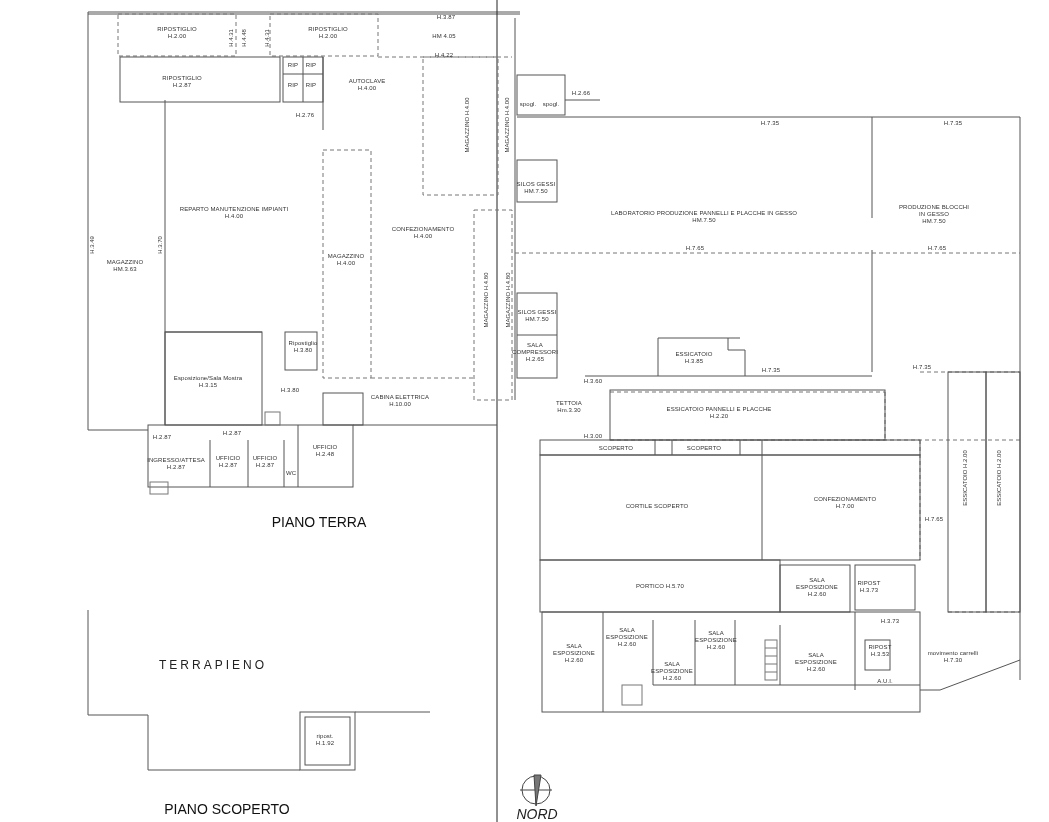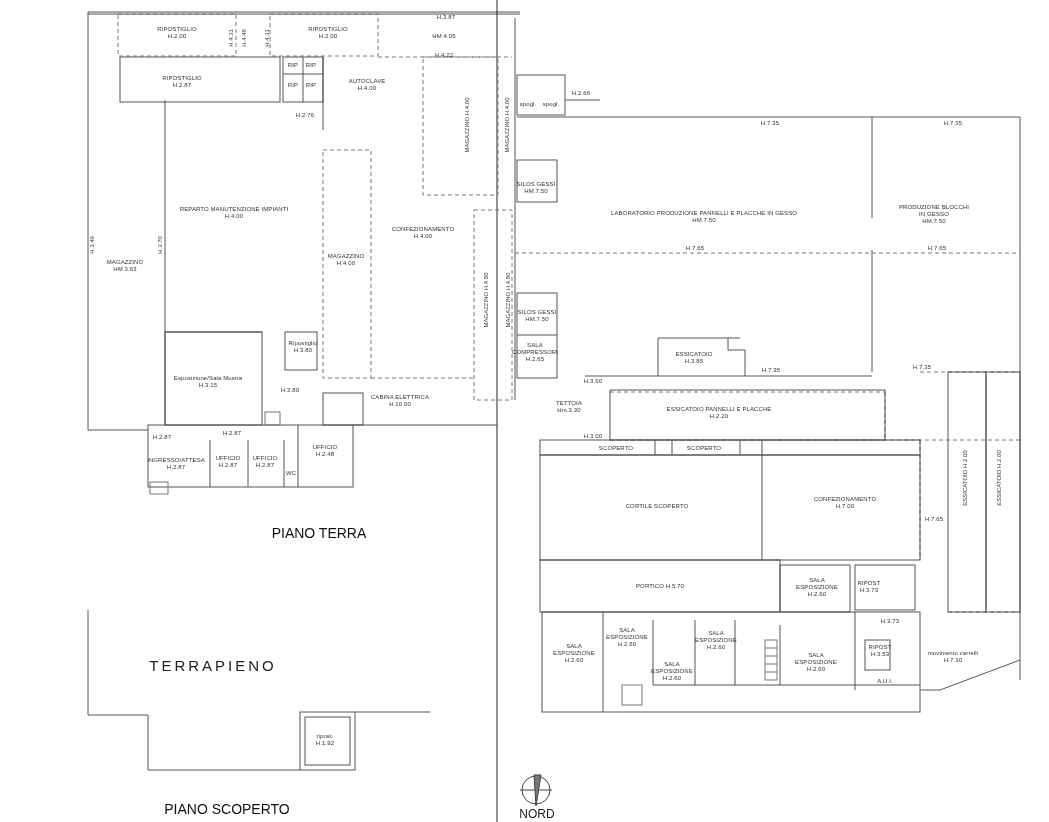--- a/index.html
+++ b/index.html
@@ -1,22 +1,22 @@
 <!DOCTYPE html>
 <html><head>
 <meta charset="utf-8">
 <style>
   html, body { margin:0; padding:0; background:#ffffff; }
   body { width:1049px; height:822px; position:relative; overflow:hidden; font-family:"Liberation Sans", sans-serif; }
   svg { position:absolute; left:0; top:0; }
   .lbl { position:absolute; font-size:6px; color:#333; text-align:center; line-height:7px; white-space:nowrap; transform:translate(-50%,-50%); letter-spacing:0.1px; }
   .vlbl { position:absolute; font-size:6px; color:#333; white-space:nowrap; transform:translate(-50%,-50%) rotate(-90deg); }
   .big { position:absolute; font-size:14px; color:#111; white-space:nowrap; transform:translate(-50%,-50%); }
-  .spaced { position:absolute; font-size:15px; color:#222; letter-spacing:3px; white-space:nowrap; transform:translate(-50%,-50%); }
-  .nord { position:absolute; font-size:12px; color:#222; transform:translate(-50%,-50%); }
+  .spaced { position:absolute; font-size:12px; color:#222; letter-spacing:3px; white-space:nowrap; transform:translate(-50%,-50%); }
+  .nord { position:absolute; font-size:14px; color:#222; transform:translate(-50%,-50%);font-style:italic; }
 </style>
 </head>
 <body>
 
 <svg width="1049" height="822" viewBox="0 0 1049 822">
   <g fill="none" stroke="#555" stroke-width="1">
 
     <line x1="88" y1="12" x2="520" y2="12"></line>
     <line x1="88" y1="14" x2="520" y2="14"></line>
 
@@ -377,16 +377,16 @@
     <div class="vlbl" style="left: 92px; top: 245px;">H.3.49</div>
     <div class="vlbl" style="left: 160px; top: 245px;">H.3.70</div>
     <div class="vlbl" style="left: 467px; top: 125px;">MAGAZZINO H.4.00</div>
     <div class="vlbl" style="left: 507px; top: 125px;">MAGAZZINO H.4.00</div>
     <div class="vlbl" style="left: 486px; top: 300px;">MAGAZZINO H.4.80</div>
     <div class="vlbl" style="left: 508px; top: 300px;">MAGAZZINO H.4.80</div>
     <div class="vlbl" style="left: 965px; top: 478px;">ESSICATOIO H.2.00</div>
     <div class="vlbl" style="left: 999px; top: 478px;">ESSICATOIO H.2.00</div>
   </div>
 
-<div class="big" style="left:319px;top:533px;">PIANO TERRA</div>
+<div class="big" style="left:319px;top:522px;">PIANO TERRA</div>
 <div class="big" style="left:227px;top:809px;">PIANO SCOPERTO</div>
 <div class="spaced" style="left:213px;top:665px;">TERRAPIENO</div>
 <div class="nord" style="left:537px;top:814px;">NORD</div>
 
 </body></html>

